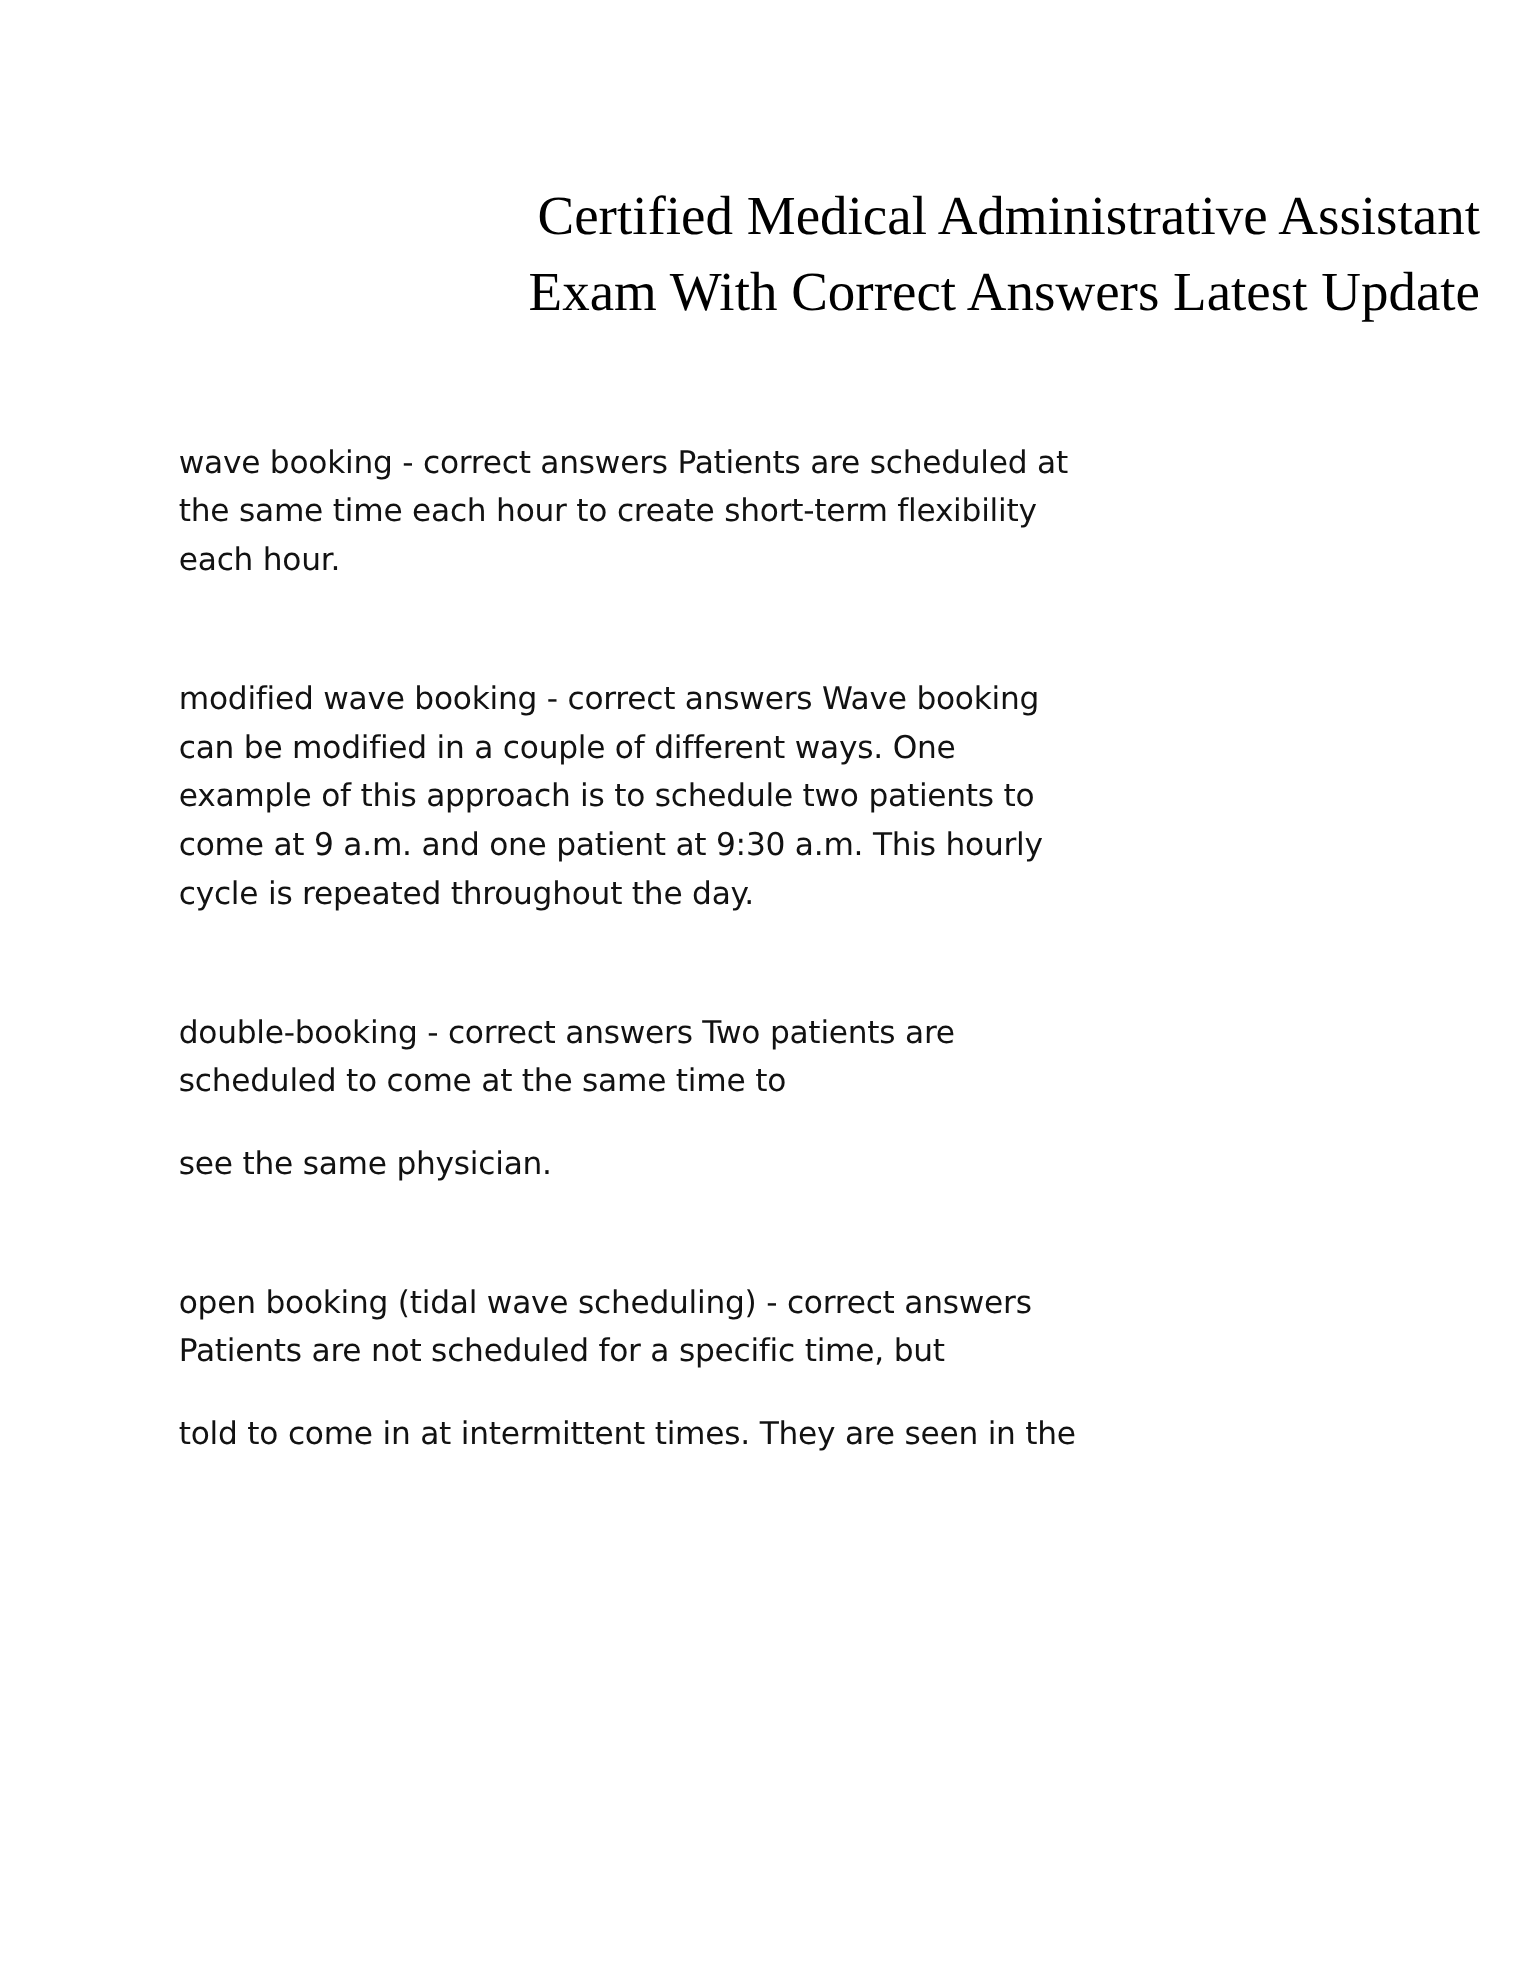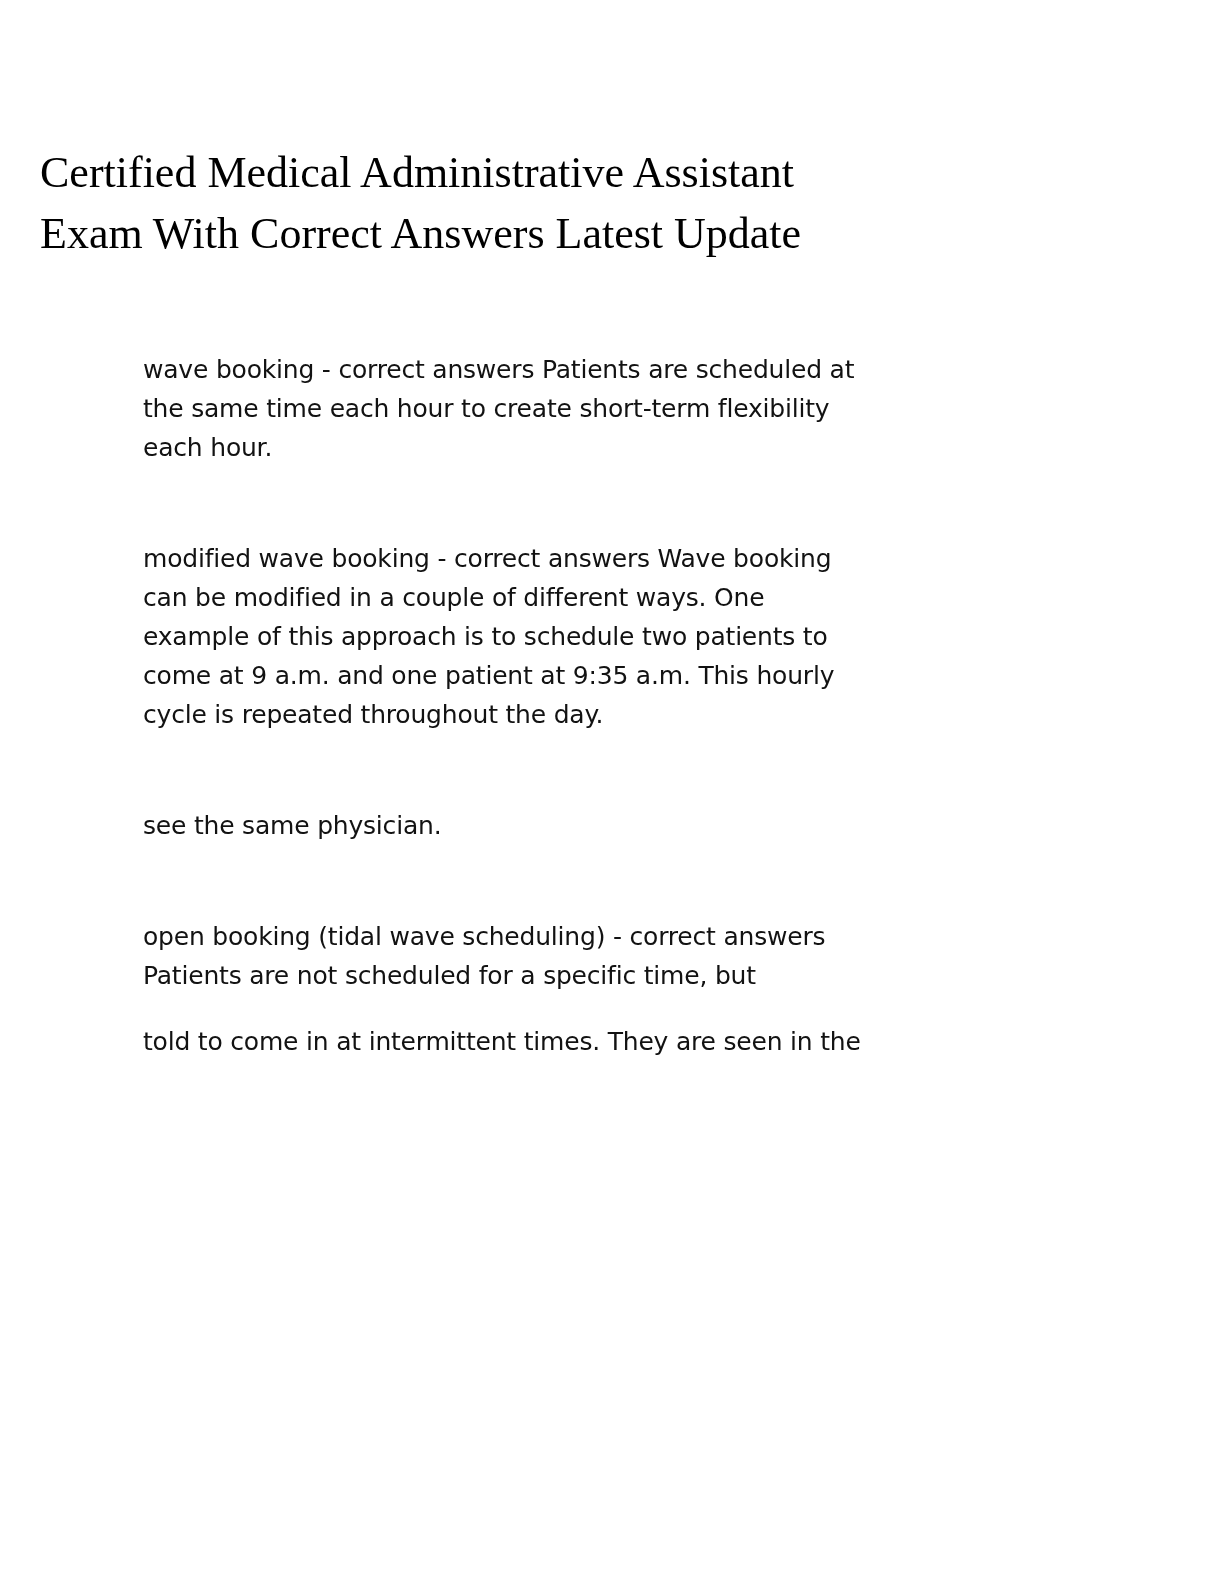--- a/index.html
+++ b/index.html
@@ -13,21 +13,21 @@
     height: 1584px;
     background: #ffffff;
     overflow: hidden;
   }
   .doc-title {
     margin: 142px 40px 0;
     font-family: "Liberation Serif", serif;
     font-weight: 400;
     font-size: 44px;
     line-height: 61px;
-    text-align: left;
+    text-align: right;
     color: #000000;
     white-space: pre-line;
   }
   .content {
     margin: 86px 60px 0 143px;
     font-family: "DejaVu Sans", sans-serif;
     font-size: 25px;
     line-height: 39px;
     color: #121212;
     letter-spacing: -0.2px;
@@ -53,23 +53,25 @@
 
   <div class="content">
 
     <p>wave booking - correct answers Patients are scheduled at
 the same time each hour to create short-term flexibility
 each hour.</p>
 
     <p>modified wave booking - correct answers Wave booking
 can be modified in a couple of different ways. One
 example of this approach is to schedule two patients to
-come at 9 a.m. and one patient at 9:35 a.m. This hourly
+come at 9 a.m. and one patient at 9:30 a.m. This hourly
 cycle is repeated throughout the day.</p>
 
+    <p class="small-gap">double-booking - correct answers Two patients are
+scheduled to come at the same time to</p>
 
     <p>see the same physician.</p>
 
 
     <p class="small-gap">open booking (tidal wave scheduling) - correct answers
 Patients are not scheduled for a specific time, but</p>
 
     <p>told to come in at intermittent times. They are seen in the</p>
 
   </div>

